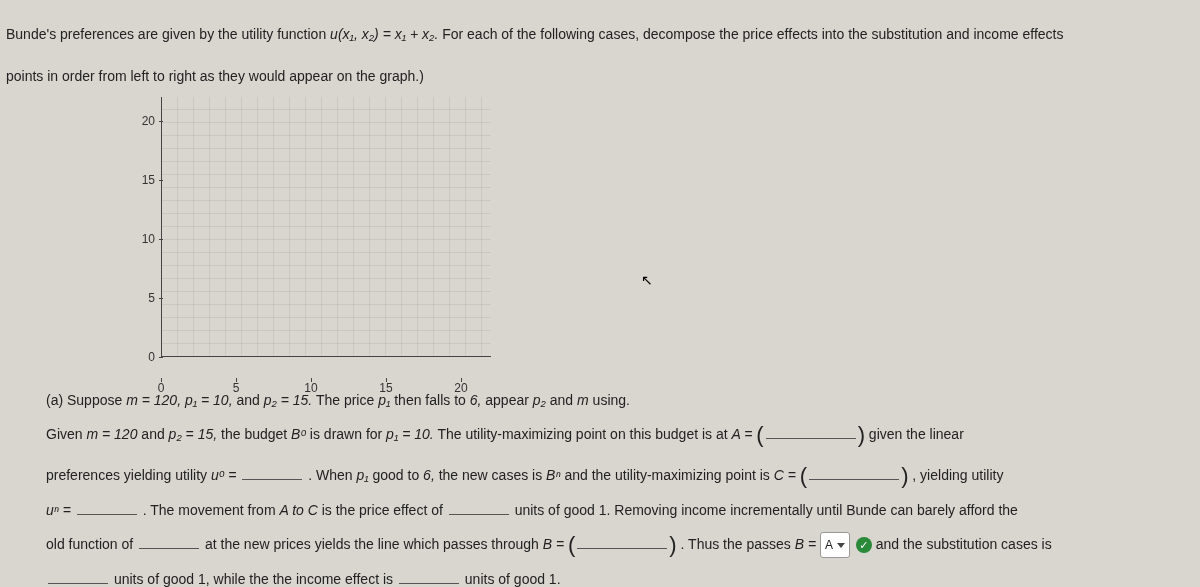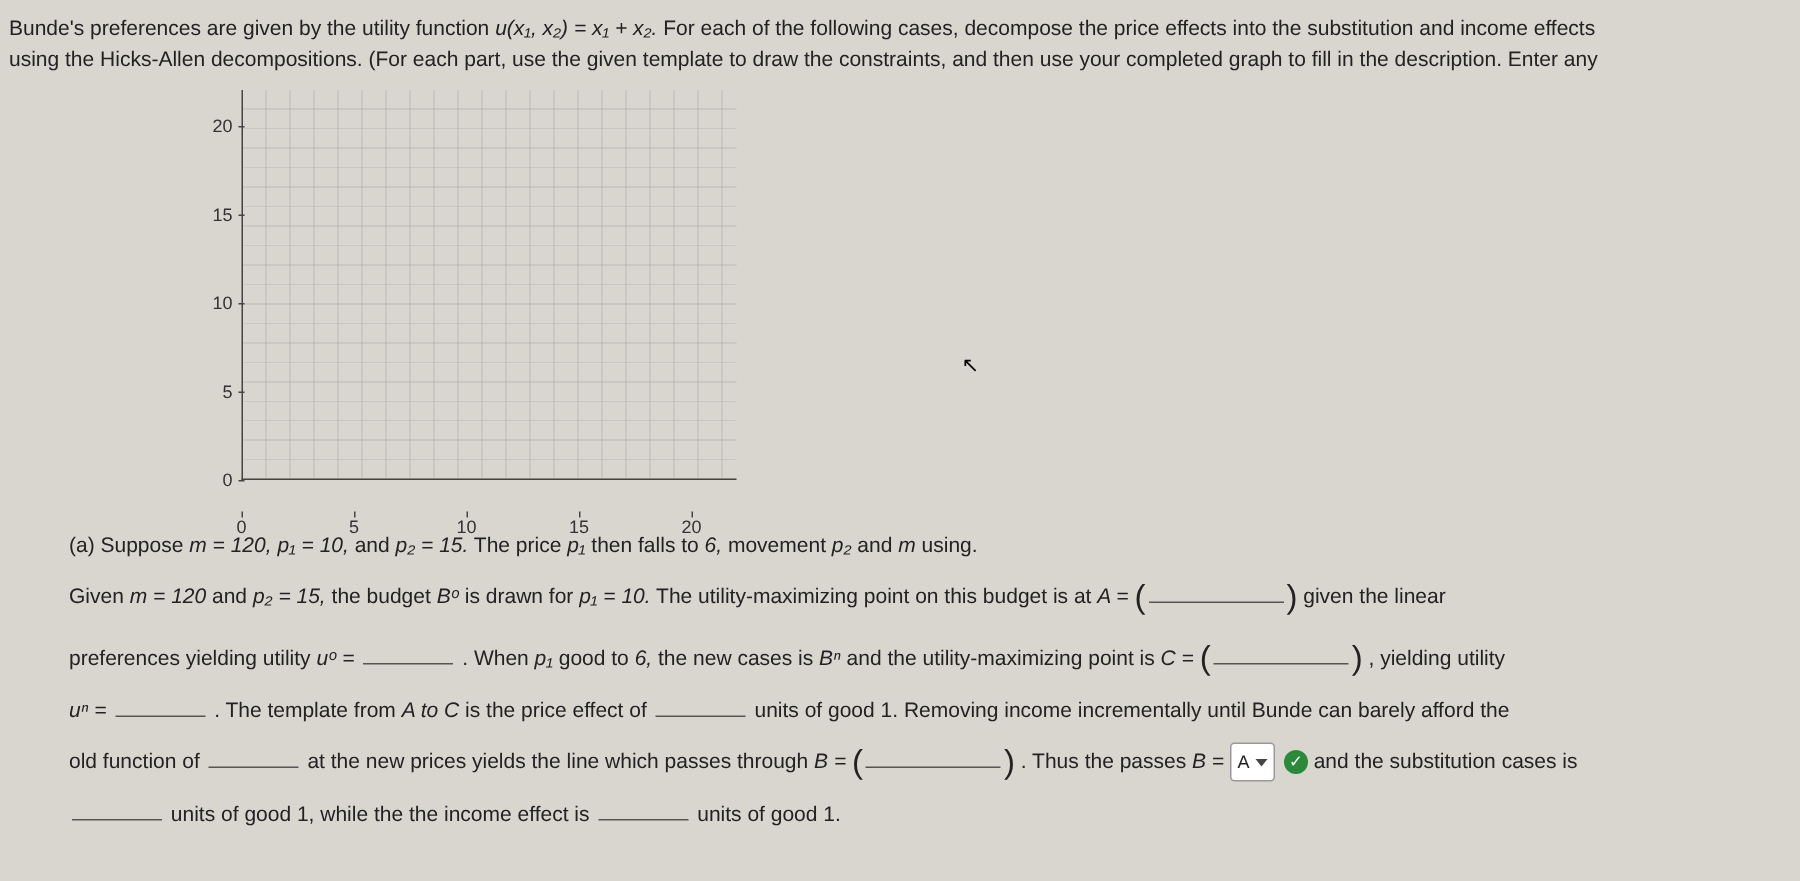--- a/index.html
+++ b/index.html
@@ -9,20 +9,21 @@
     color: #222;
     background: #d9d6d0;
     width: 1200px;
     height: 587px;
     padding: 8px 6px;
     overflow: hidden;
   }
   .prompt {
     line-height: 1.5;
     margin-bottom: 10px;
+    margin-top: 16px;
   }
   .ital { font-style: italic; }
   .chart-area {
     margin-left: 125px;
     margin-top: 10px;
     position: relative;
     width: 380px;
     height: 280px;
   }
   .plot {
@@ -121,21 +122,22 @@
     margin-left: 2px;
   }
 </style>
 </head>
 <body>
 
 <div class="prompt">
   <span>Bunde's preferences are given by the utility function </span>
   <span class="ital">u(x₁, x₂) = x₁ + x₂.</span>
   <span> For each of the following cases, decompose the price effects into the substitution and income effects</span><br>
-  <span>using the Hicks-Allen decompositions. (For each part, use the given template to draw the constraints, and then use your completed graph to fill in the description. Enter any</span><br>
+  <br>
+  <span>points in order from left to right as they would appear on the graph.)</span>
 </div>
 
 <div class="chart-area">
   <div class="plot"></div>
 
   <div class="ytick" style="top:260px">0</div>
   <div class="ytick-mark" style="top:260px"></div>
   <div class="ytick" style="top:200.9px">5</div>
   <div class="ytick-mark" style="top:200.9px"></div>
   <div class="ytick" style="top:141.8px">10</div>
@@ -161,21 +163,21 @@
 <div class="qa">
   <div>
     <span>(a) Suppose </span>
     <span class="ital">m = 120, p₁ = 10,</span>
     <span> and </span>
     <span class="ital">p₂ = 15.</span>
     <span> The price </span>
     <span class="ital">p₁</span>
     <span> then falls to </span>
     <span class="ital">6,</span>
-    <span> movement </span>
+    <span> appear </span>
     <span class="ital">p₂</span>
     <span> and </span>
     <span class="ital">m</span>
     <span> using.</span>
   </div>
 
   <div class="indent">
     <span>Given </span>
     <span class="ital">m = 120</span>
     <span> and </span>
@@ -198,21 +200,21 @@
     <span class="ital">6,</span>
     <span> the new cases is </span>
     <span class="ital">Bⁿ</span>
     <span> and the utility-maximizing point is </span>
     <span class="ital">C = </span>
     <span class="paren">(</span><span class="blank wide"></span><span class="paren">)</span>
     <span>, yielding utility</span>
     <br>
     <span class="ital">uⁿ = </span>
     <span class="blank med"></span>
-    <span>. The template from </span>
+    <span>. The movement from </span>
     <span class="ital">A to C</span>
     <span> is the price effect of </span>
     <span class="blank med"></span>
     <span> units of good 1. Removing income incrementally until Bunde can barely afford the</span>
     <br>
     <span>old function of </span>
     <span class="blank med"></span>
     <span> at the new prices yields the line which passes through </span>
     <span class="ital">B = </span>
     <span class="paren">(</span><span class="blank wide"></span><span class="paren">)</span>

